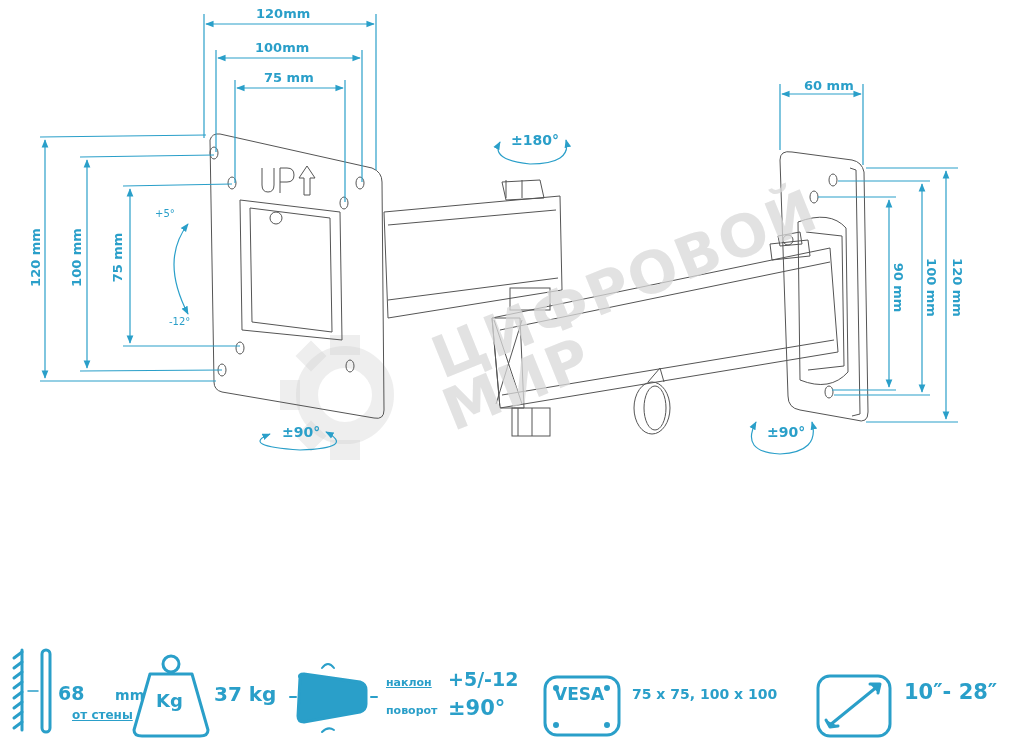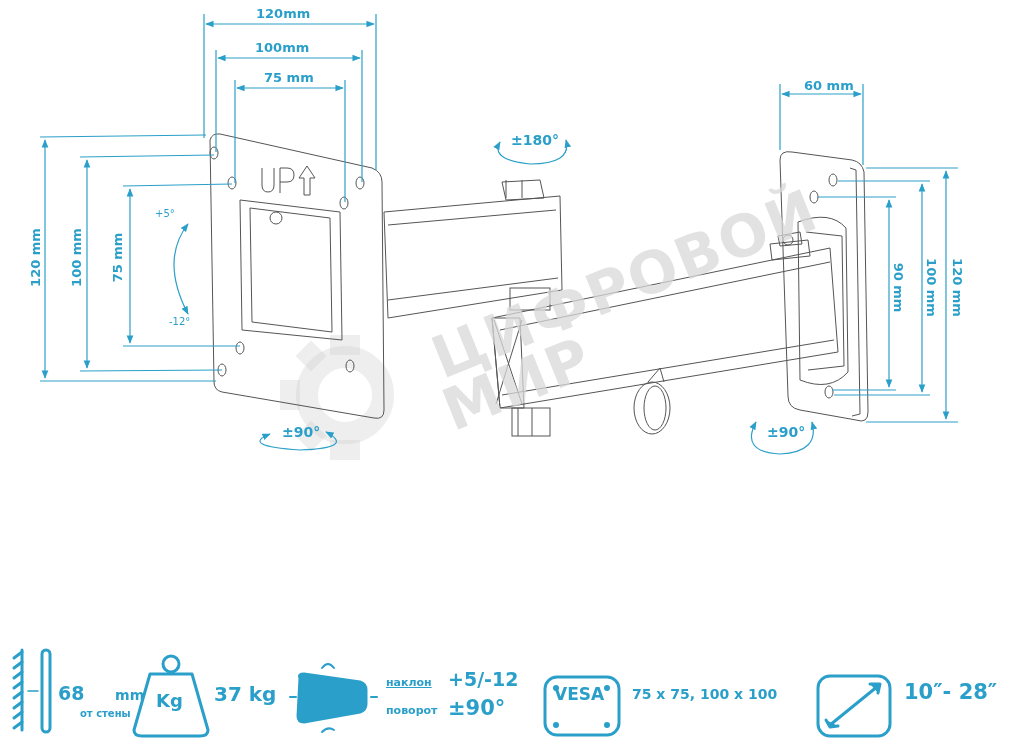--- a/index.html
+++ b/index.html
@@ -192,21 +192,21 @@
       <path d="M826,80 L830,87 L838,86" fill="#2a9fc9"></path>
       <path d="M870,44 L880,44 L878,53" fill="#2a9fc9"></path>
     </g>
   </g>
 </svg>
 
 <div class="spec" style="left:58px;top:682px;font-size:19px;">
   <span>68</span>
   <span style="font-size:14px;margin-left:24px;">mm</span>
 </div>
-<div class="spec" style="left:80px;top:708px;font-size:10px;">от стены</div>
+<div class="spec" style="left:72px;top:708px;font-size:12px;text-decoration:underline;">от стены</div>
 
 <div class="spec" style="left:156px;top:690px;font-size:18px;text-align:right;">Kg</div>
 <div class="spec" style="left:214px;top:682px;font-size:20px;">37 kg</div>
 
 <div class="spec" style="left:386px;top:676px;font-size:11px;text-decoration:underline;">наклон</div>
 <div class="spec" style="left:448px;top:668px;font-size:19px;">+5/-12</div>
 <div class="spec" style="left:386px;top:704px;font-size:11px;">поворот</div>
 <div class="spec" style="left:448px;top:696px;font-size:21px;">±90°</div>
 
 <div class="spec" style="left:554px;top:684px;font-size:17px;">VESA</div>

